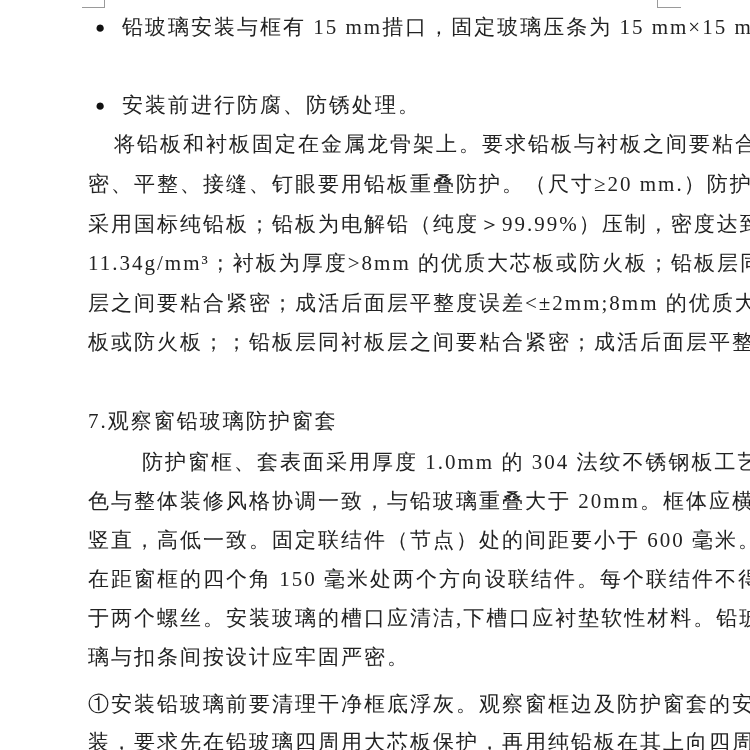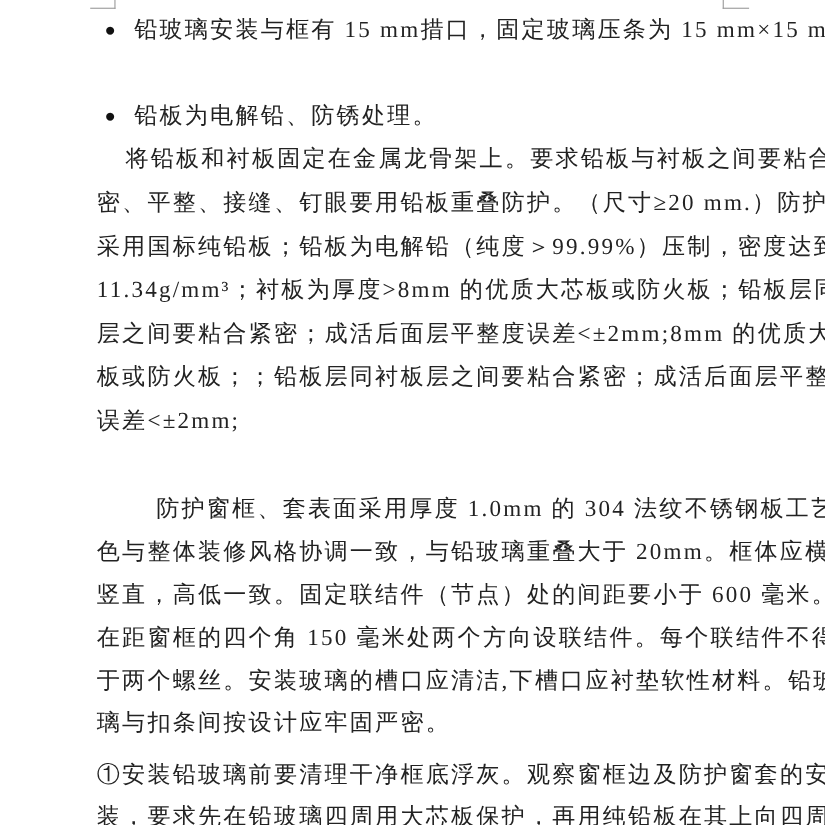--- a/index.html
+++ b/index.html
@@ -50,31 +50,31 @@
   <div class="mark-tr"></div>
 
   <div class="line bullet-l just" style="top:13px">
     <span class="bullet-dot">●</span>
     <span>铅玻璃安装与框有 15 mm措口，固定玻璃压条为 15 mm×15 mm不锈</span>
   </div>
 
 
   <div class="line bullet-l" style="top:91px">
     <span class="bullet-dot">●</span>
-    <span>铅板为电解铅、防锈处理。</span>
+    <span>安装前进行防腐、防锈处理。</span>
   </div>
 
   <div class="line ind1 just" style="top:130px">将铅板和衬板固定在金属龙骨架上。要求铅板与衬板之间要粘合紧</div>
   <div class="line body-l just" style="top:170px">密、平整、接缝、钉眼要用铅板重叠防护。（尺寸≥20 mm.）防护层</div>
   <div class="line body-l just" style="top:210px">采用国标纯铅板；铅板为电解铅（纯度＞99.99%）压制，密度达到</div>
   <div class="line body-l just" style="top:249px">11.34g/mm³；衬板为厚度&gt;8mm 的优质大芯板或防火板；铅板层同衬板</div>
   <div class="line body-l just" style="top:289px">层之间要粘合紧密；成活后面层平整度误差&lt;±2mm;8mm 的优质大芯</div>
   <div class="line body-l just" style="top:328px">板或防火板；；铅板层同衬板层之间要粘合紧密；成活后面层平整度</div>
-  <div class="line body-l" style="top:368px">误差&lt;±2mm;</div>
 
+  <div class="line body-l" style="top:407px">7.观察窗铅玻璃防护窗套</div>
 
   <div class="line ind2 just" style="top:448px">防护窗框、套表面采用厚度 1.0mm 的 304 法纹不锈钢板工艺，颜</div>
   <div class="line body-l just" style="top:487px">色与整体装修风格协调一致，与铅玻璃重叠大于 20mm。框体应横平</div>
   <div class="line body-l just" style="top:526px">竖直，高低一致。固定联结件（节点）处的间距要小于 600 毫米。要</div>
   <div class="line body-l just" style="top:565px">在距窗框的四个角 150 毫米处两个方向设联结件。每个联结件不得少</div>
   <div class="line body-l just" style="top:604px">于两个螺丝。安装玻璃的槽口应清洁,下槽口应衬垫软性材料。铅玻</div>
   <div class="line body-l" style="top:643px">璃与扣条间按设计应牢固严密。</div>
 
   <div class="line body-l just" style="top:690px">①安装铅玻璃前要清理干净框底浮灰。观察窗框边及防护窗套的安</div>
   <div class="line body-l just" style="top:728px">装，要求先在铅玻璃四周用大芯板保护，再用纯铅板在其上向四周包</div>

